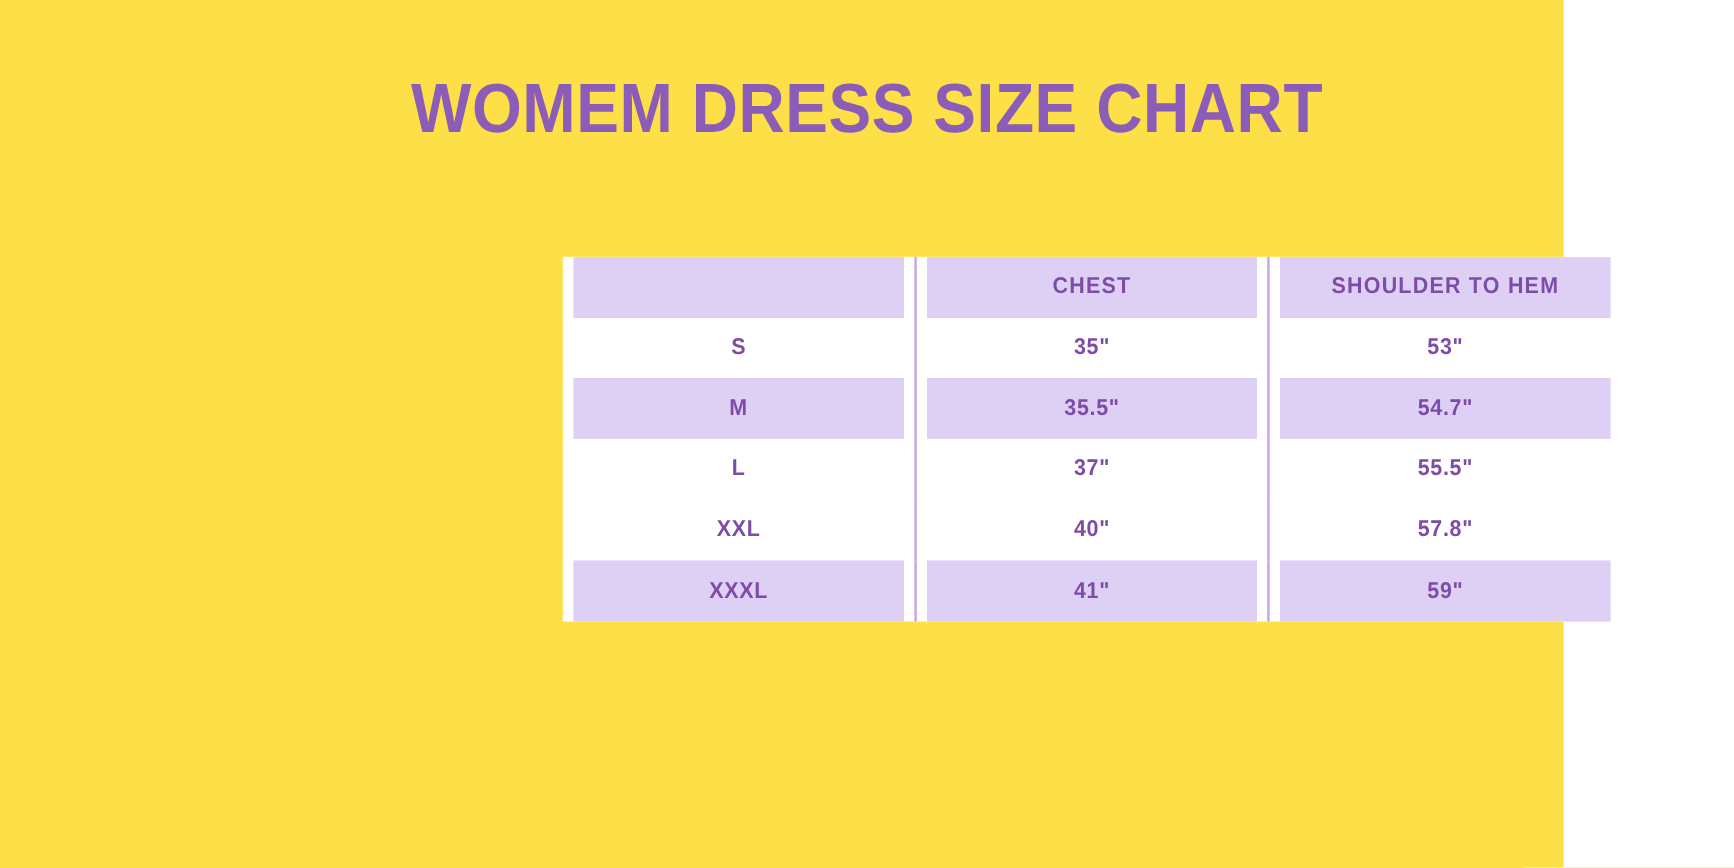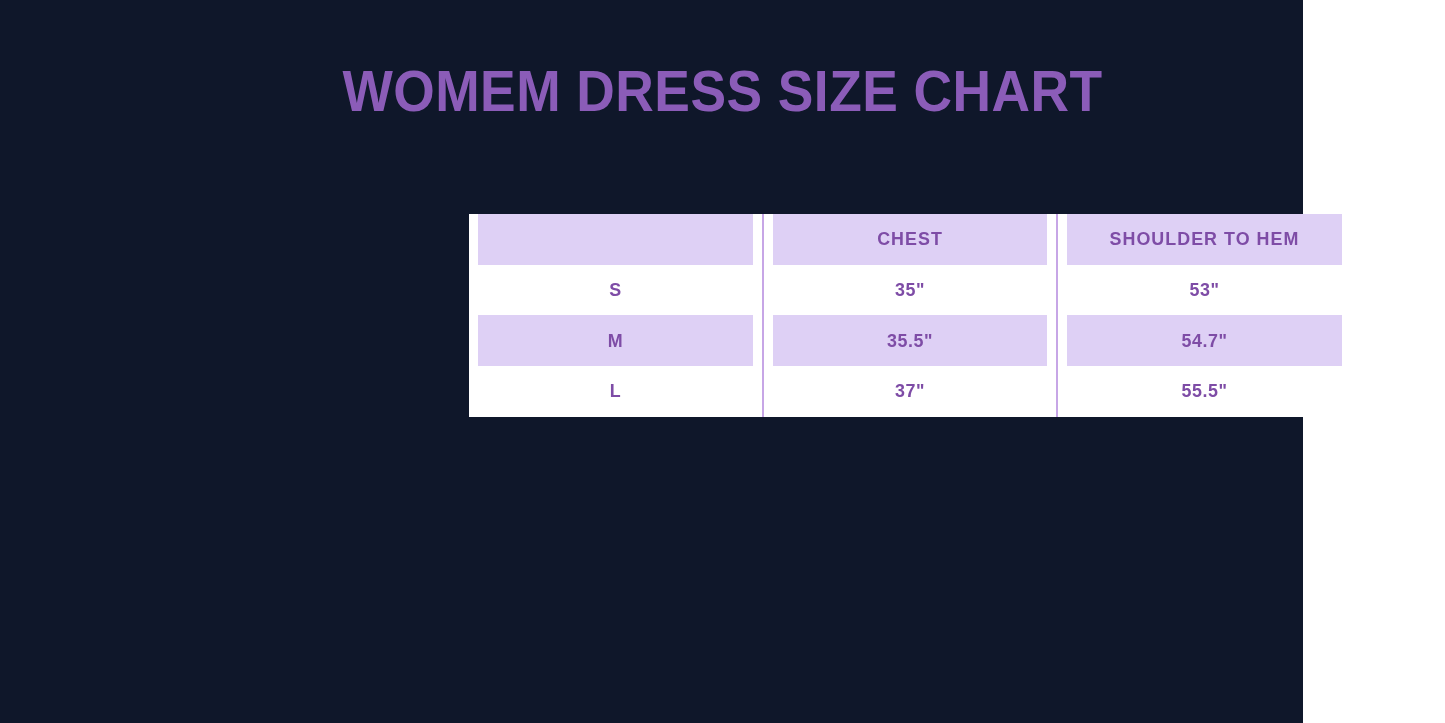--- a/index.html
+++ b/index.html
@@ -12,21 +12,21 @@
     background: #ffffff;
     font-family: "Liberation Sans", sans-serif;
     overflow: hidden;
     position: relative;
   }
 
   .page {
     position: relative;
     width: 1303px;
     height: 723px;
-    background: #0f172a;
+    background: #fde047;
   }
 
   
   .title {
     position: absolute;
     left: 0;
     top: 56px;
     width: 1445px;
     text-align: center;
     color: #8b5cb8;
@@ -125,18 +125,28 @@
         <td class="div">54.7"</td>
       </tr>
 
       <tr class="row-plain">
         <td>L</td>
         <td class="div">37"</td>
         <td class="div">55.5"</td>
       </tr>
 
 
+      <tr class="row-plain">
+        <td>XXL</td>
+        <td class="div">40"</td>
+        <td class="div">57.8"</td>
+      </tr>
 
+      <tr class="row-shaded">
+        <td>XXXL</td>
+        <td class="div">41"</td>
+        <td class="div">59"</td>
+      </tr>
 
     </tbody>
   </table>
 
 </div>
 
 </body></html>

